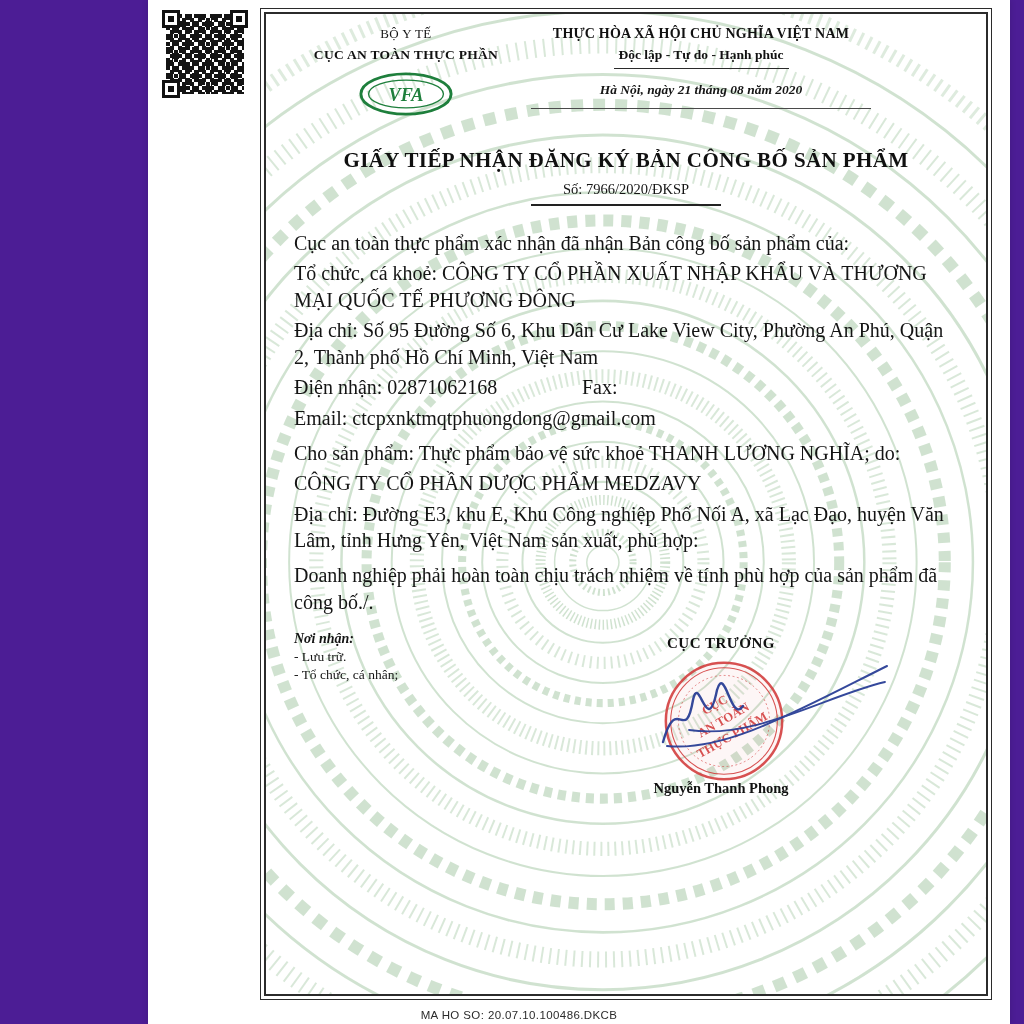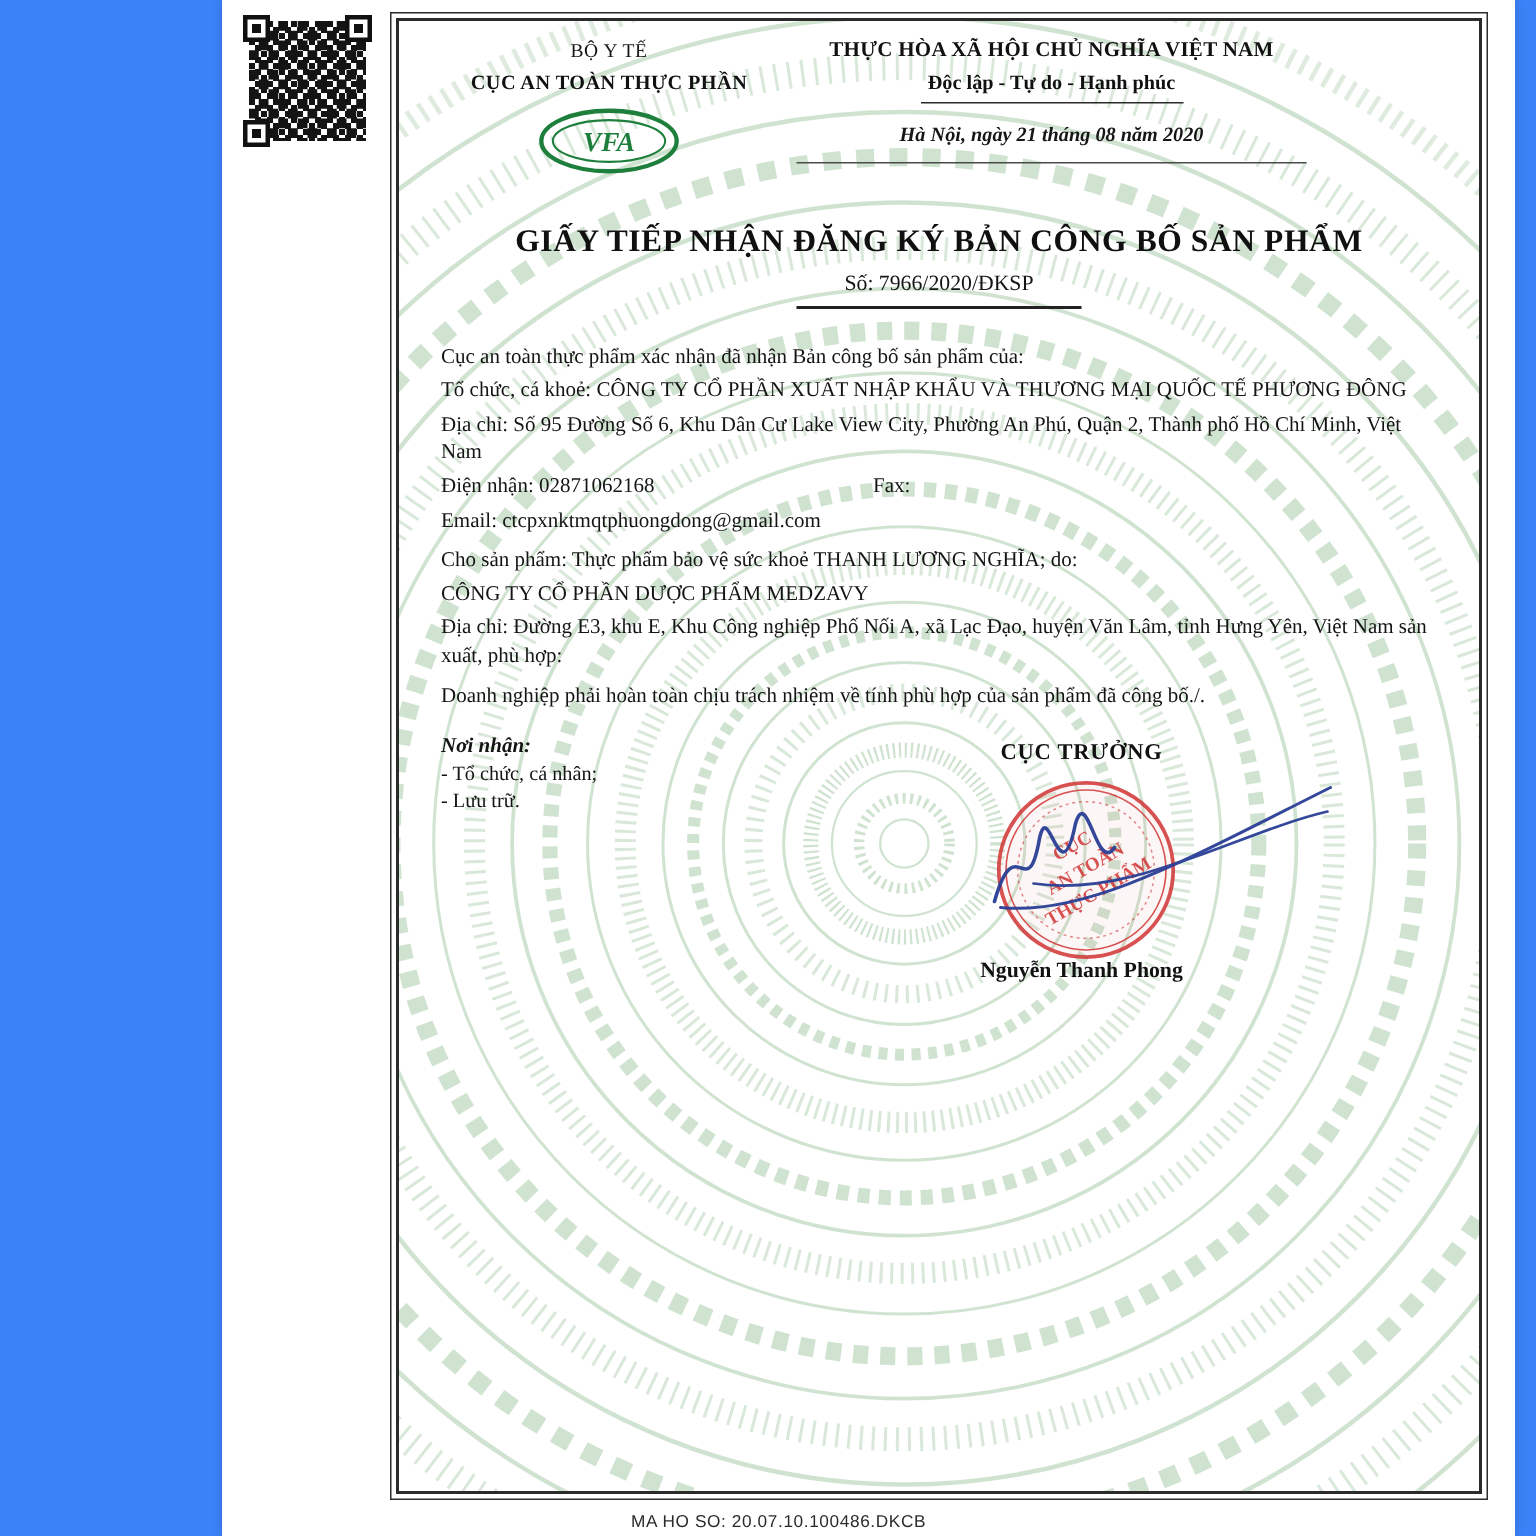--- a/index.html
+++ b/index.html
@@ -1,17 +1,17 @@
 <!DOCTYPE html>
 <html><head>
 <meta charset="utf-8">
 <style>
   html,body{margin:0;padding:0;}
   body{background:#e7e7e7;font-family:"Liberation Serif", serif;}
-  .canvas{position:relative;width:1024px;height:1024px;background:#3b82f6;overflow:hidden;}
+  .canvas{position:relative;width:1024px;height:1024px;background:#4c1d95;overflow:hidden;}
   .page{position:absolute;left:148px;top:0;width:862px;height:1024px;background:#ffffff;box-shadow:0 0 6px rgba(0,0,0,.15);}
 
   
   .qr-box{position:absolute;top:10px;left:14px;width:86px;height:88px;background:#fff;z-index:5;}
   .qr-noise{position:absolute;inset:4px;
     background-image:
       repeating-conic-gradient(#141414 0 25%, transparent 0 50%),
       repeating-conic-gradient(#141414 0 25%, #ffffff 0 50%);
     background-size:8px 8px, 13px 13px;}
   .finder{position:absolute;width:18px;height:18px;border:3px solid #111;background:#fff;box-sizing:border-box;}
@@ -37,21 +37,21 @@
   .dateline{font-size:13.5px;font-weight:bold;font-style:italic;color:#161616;margin-top:13px;}
   .date-rule{width:340px;height:1px;background:#4a4a4a;margin:10px auto 0;}
 
   
   .title-block{text-align:center;margin-top:16px;}
   .doc-title{font-size:21px;font-weight:bold;color:#101010;letter-spacing:.4px;}
   .doc-number{font-size:14.5px;color:#141414;margin-top:8px;}
   .number-rule{width:190px;height:1.5px;background:#222;margin:6px auto 0;}
 
   
-  .body-block{margin:24px 26px 0 28px;font-size:14px;line-height:1.33;color:#141414;}
+  .body-block{margin:24px 26px 0 28px;font-size:20px;line-height:1.33;color:#141414;}
   .body-block p{margin:0 0 4px 0;}
   .row-phone{position:relative;}
   .fax{position:absolute;left:288px;top:0;}
   .gap{margin-top:8px !important;}
 
   
   .footer{position:relative;margin-top:16px;height:215px;}
   .recipients{margin-left:28px;font-size:13.5px;color:#141414;}
   .recipients-label{font-size:14px;font-weight:bold;font-style:italic;}
   .recipients div{margin-top:2px;}
@@ -159,22 +159,22 @@
             </p>
             <p class="gap">Cho sản phẩm: Thực phẩm bảo vệ sức khoẻ THANH LƯƠNG NGHĨA; do:</p>
             <p>CÔNG TY CỔ PHẦN DƯỢC PHẨM MEDZAVY</p>
             <p>Địa chỉ: Đường E3, khu E, Khu Công nghiệp Phố Nối A, xã Lạc Đạo, huyện Văn Lâm, tỉnh Hưng Yên, Việt Nam sản xuất, phù hợp:</p>
             <p class="gap">Doanh nghiệp phải hoàn toàn chịu trách nhiệm về tính phù hợp của sản phẩm đã công bố./.</p>
           </div>
 
           <div class="footer">
             <div class="recipients">
               <div class="recipients-label">Nơi nhận:</div>
+              <div>- Lưu trữ.</div>
               <div>- Tổ chức, cá nhân;</div>
-              <div>- Lưu trữ.</div>
             </div>
 
             <div class="sign-block">
               <div class="signer-title">CỤC TRƯỞNG</div>
               <div class="seal-area">
                 <svg class="seal-svg" viewBox="0 0 130 130">
                   <circle cx="65" cy="65" r="60" fill="rgba(214,58,58,0.05)" stroke="#d23a3a" stroke-width="2.6"></circle>
                   <circle cx="65" cy="65" r="55" fill="none" stroke="#d23a3a" stroke-width="1.1"></circle>
                   <circle cx="65" cy="65" r="47" fill="none" stroke="#d23a3a" stroke-width="1" stroke-dasharray="2 2.6" opacity=".7"></circle>
                   <g transform="rotate(-30 65 65)" fill="#d23a3a" font-weight="bold" text-anchor="middle">

